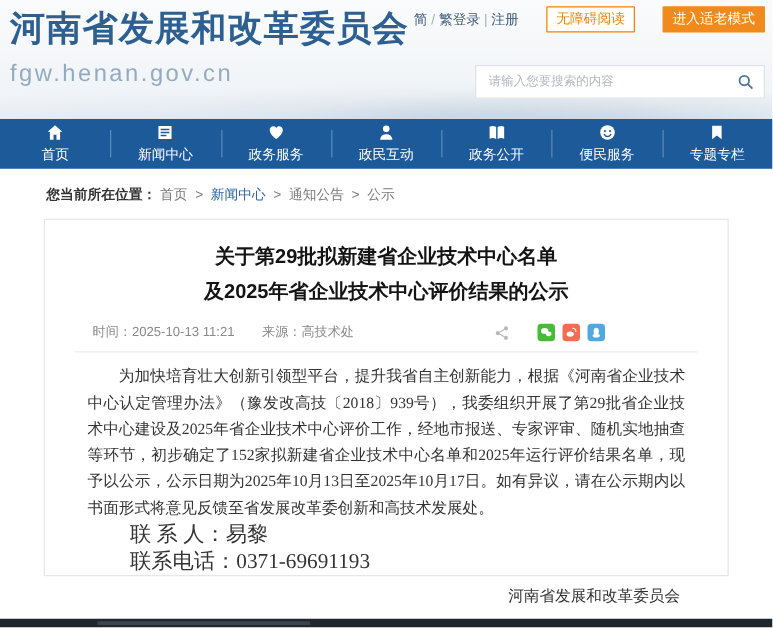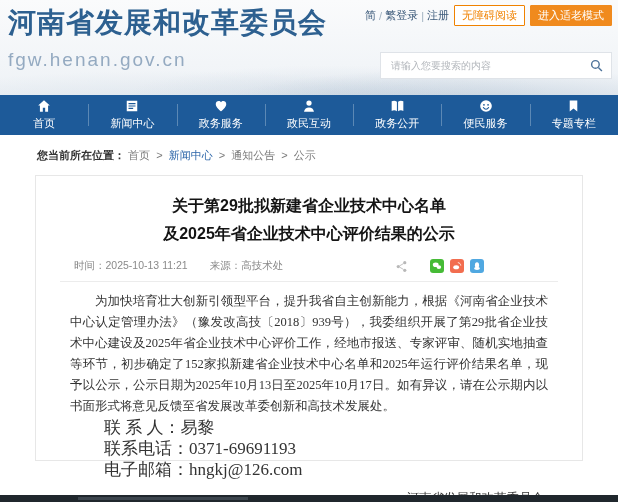--- a/index.html
+++ b/index.html
@@ -22,21 +22,21 @@
   }
   .brand{ position:absolute; left:8px; top:4px; }
   .brand h1{ margin:0; font-size:28px; font-weight:bold; color:#2d6090; letter-spacing:1px; }
   .brand .domain{ margin-top:7px; font-size:19px; color:#94aac1; letter-spacing:2px; }
 
   .header-right{ position:absolute; right:6px; top:5px; width:232px; }
   .top-links{ display:flex; justify-content:flex-end; align-items:center; font-size:11px; color:#3c5a7a; white-space:nowrap; }
   .top-links a{ color:#3c5a7a; text-decoration:none; cursor:pointer; }
   .top-links .sep{ margin:0 3px; color:#9fb0c0; }
   .top-links .gap{ width:10px; }
-  .hbtn{ font-size:11px; line-height:1; padding:4px 7px; margin-left:5px; cursor:pointer; border-radius:1px; }
+  .hbtn{ font-size:11px; line-height:1; padding:4px 7px; margin-left:22px; cursor:pointer; border-radius:1px; }
   .btn-outline{ background:#fff; color:#f08200; border:1px solid #f08200; }
   .btn-solid{ background:#f08a1d; color:#fff; border:1px solid #f08a1d; }
 
   .search-box{ margin-top:26px; height:27px; background:#fff; border:1px solid #dfe3e8; display:flex; align-items:center; padding:0 8px; }
   .search-box input{ border:0; outline:none; flex:1; font-size:10px; color:#333; font-family:inherit; background:transparent; }
   .search-box input::placeholder{ color:#b3b7bc; }
   .search-icon{ display:flex; align-items:center; cursor:pointer; }
 
   
   .main-nav{ height:40px; background:#1d5a99; display:flex; }
@@ -220,21 +220,20 @@
             </svg>
         </span>
       </span>
     </div>
 
     <p class="art-body serif">为加快培育壮大创新引领型平台，提升我省自主创新能力，根据《河南省企业技术中心认定管理办法》（豫发改高技〔2018〕939号），我委组织开展了第29批省企业技术中心建设及2025年省企业技术中心评价工作，经地市报送、专家评审、随机实地抽查等环节，初步确定了152家拟新建省企业技术中心名单和2025年运行评价结果名单，现予以公示，公示日期为2025年10月13日至2025年10月17日。如有异议，请在公示期内以书面形式将意见反馈至省发展改革委创新和高技术发展处。</p>
 
     <div class="contact serif">
       <p><span>联 系 人：</span><span>易黎</span></p>
       <p><span>联系电话：</span><span>0371-69691193</span></p>
-      <p><span>电子邮箱：</span><span>hngkj@126.com</span></p>
     </div>
 
     <div class="signature serif">
       <div>河南省发展和改革委员会</div>
 
     </div>
 
   </main>
 
   <div class="bottom-bar">

